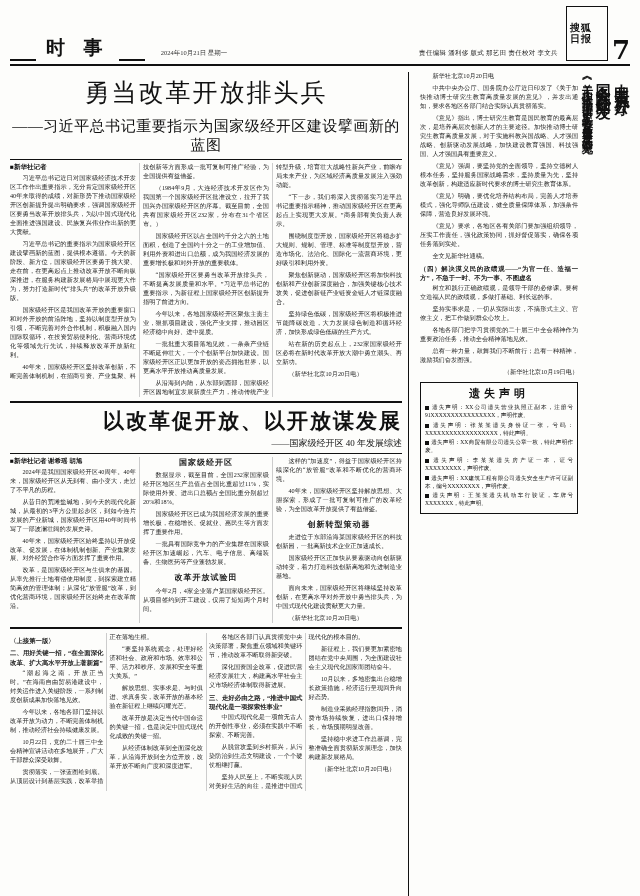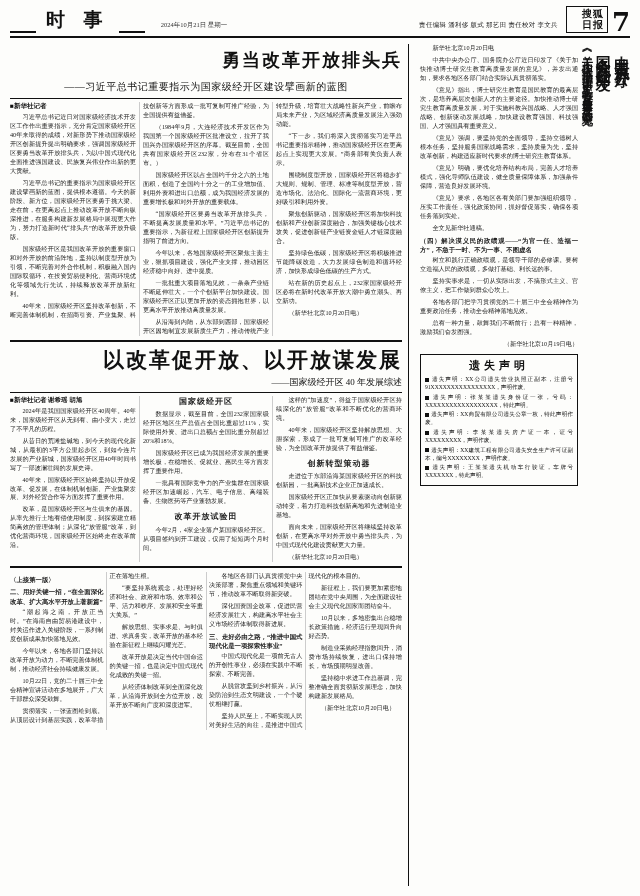--- a/index.html
+++ b/index.html
@@ -14,31 +14,31 @@
 
   
   .masthead{display:flex;align-items:flex-end;border-bottom:2px solid #111;padding-bottom:3px;}
   .mh-left{display:flex;align-items:flex-end;gap:6px;}
   .mh-rule{width:26px;height:2px;background:#111;}
   .mh-section{font-family:"DejaVu Serif",serif;font-weight:bold;font-size:19px;letter-spacing:6px;padding:0 4px;}
   .mh-date{font-size:6.5px;color:#333;margin-left:10px;margin-bottom:3px;white-space:nowrap;}
   .mh-mid{flex:1;}
   .mh-credits{font-size:6.5px;color:#222;text-align:right;margin-bottom:3px;white-space:nowrap;letter-spacing:.3px;}
   .mh-logo{display:flex;align-items:flex-end;margin-left:8px;}
-  .mh-logo-box{border:1px solid #111;font-size:10px;line-height:1.05;padding:2px 3px;text-align:right;font-weight:bold;letter-spacing:1px;width:34px;}
+  .mh-logo-box{border:1px solid #111;font-size:10px;line-height:1.05;padding:16px 3px;text-align:left;font-weight:bold;letter-spacing:1px;width:34px;}
   .mh-pagenum{font-family:"DejaVu Serif",serif;font-size:26px;font-weight:bold;line-height:.8;margin-left:4px;}
 
   
   .body-grid{display:flex;margin-top:6px;height:842px;}
   .col-main{width:398px;padding-right:6px;box-sizing:border-box;}
   .col-right{width:222px;border-left:1px solid #111;padding-left:11px;box-sizing:border-box;display:flex;}
 
   
-  .headline{font-family:"DejaVu Serif",serif;font-weight:bold;font-size:18px;text-align:right;letter-spacing:2px;margin:4px 0 2px;}
-  .subheadline{font-size:10px;text-align:center;letter-spacing:.5px;margin-bottom:4px;margin-top:8px;}
+  .headline{font-family:"DejaVu Serif",serif;font-weight:normal;font-size:25px;text-align:center;letter-spacing:2px;margin:4px 0 2px;}
+  .subheadline{font-size:15px;text-align:center;letter-spacing:.5px;margin-bottom:4px;margin-top:8px;}
   .rule-thin{border-top:1px solid #111;margin:3px 0;}
   .rule-thick{border-top:2px solid #111;margin:4px 0;}
 
   .byline{font-size:6.5px;font-weight:bold;margin-bottom:2px;}
   .tiny{font-size:6.2px;line-height:1.45;text-align:justify;color:#222;}
   .tiny p{margin:0 0 3px 0;text-indent:2em;}
 
   .cols3{column-count:3;column-gap:7px;column-rule:1px solid #ccc;}
   .cols4{column-count:4;column-gap:6px;column-rule:1px solid #ccc;}
 

